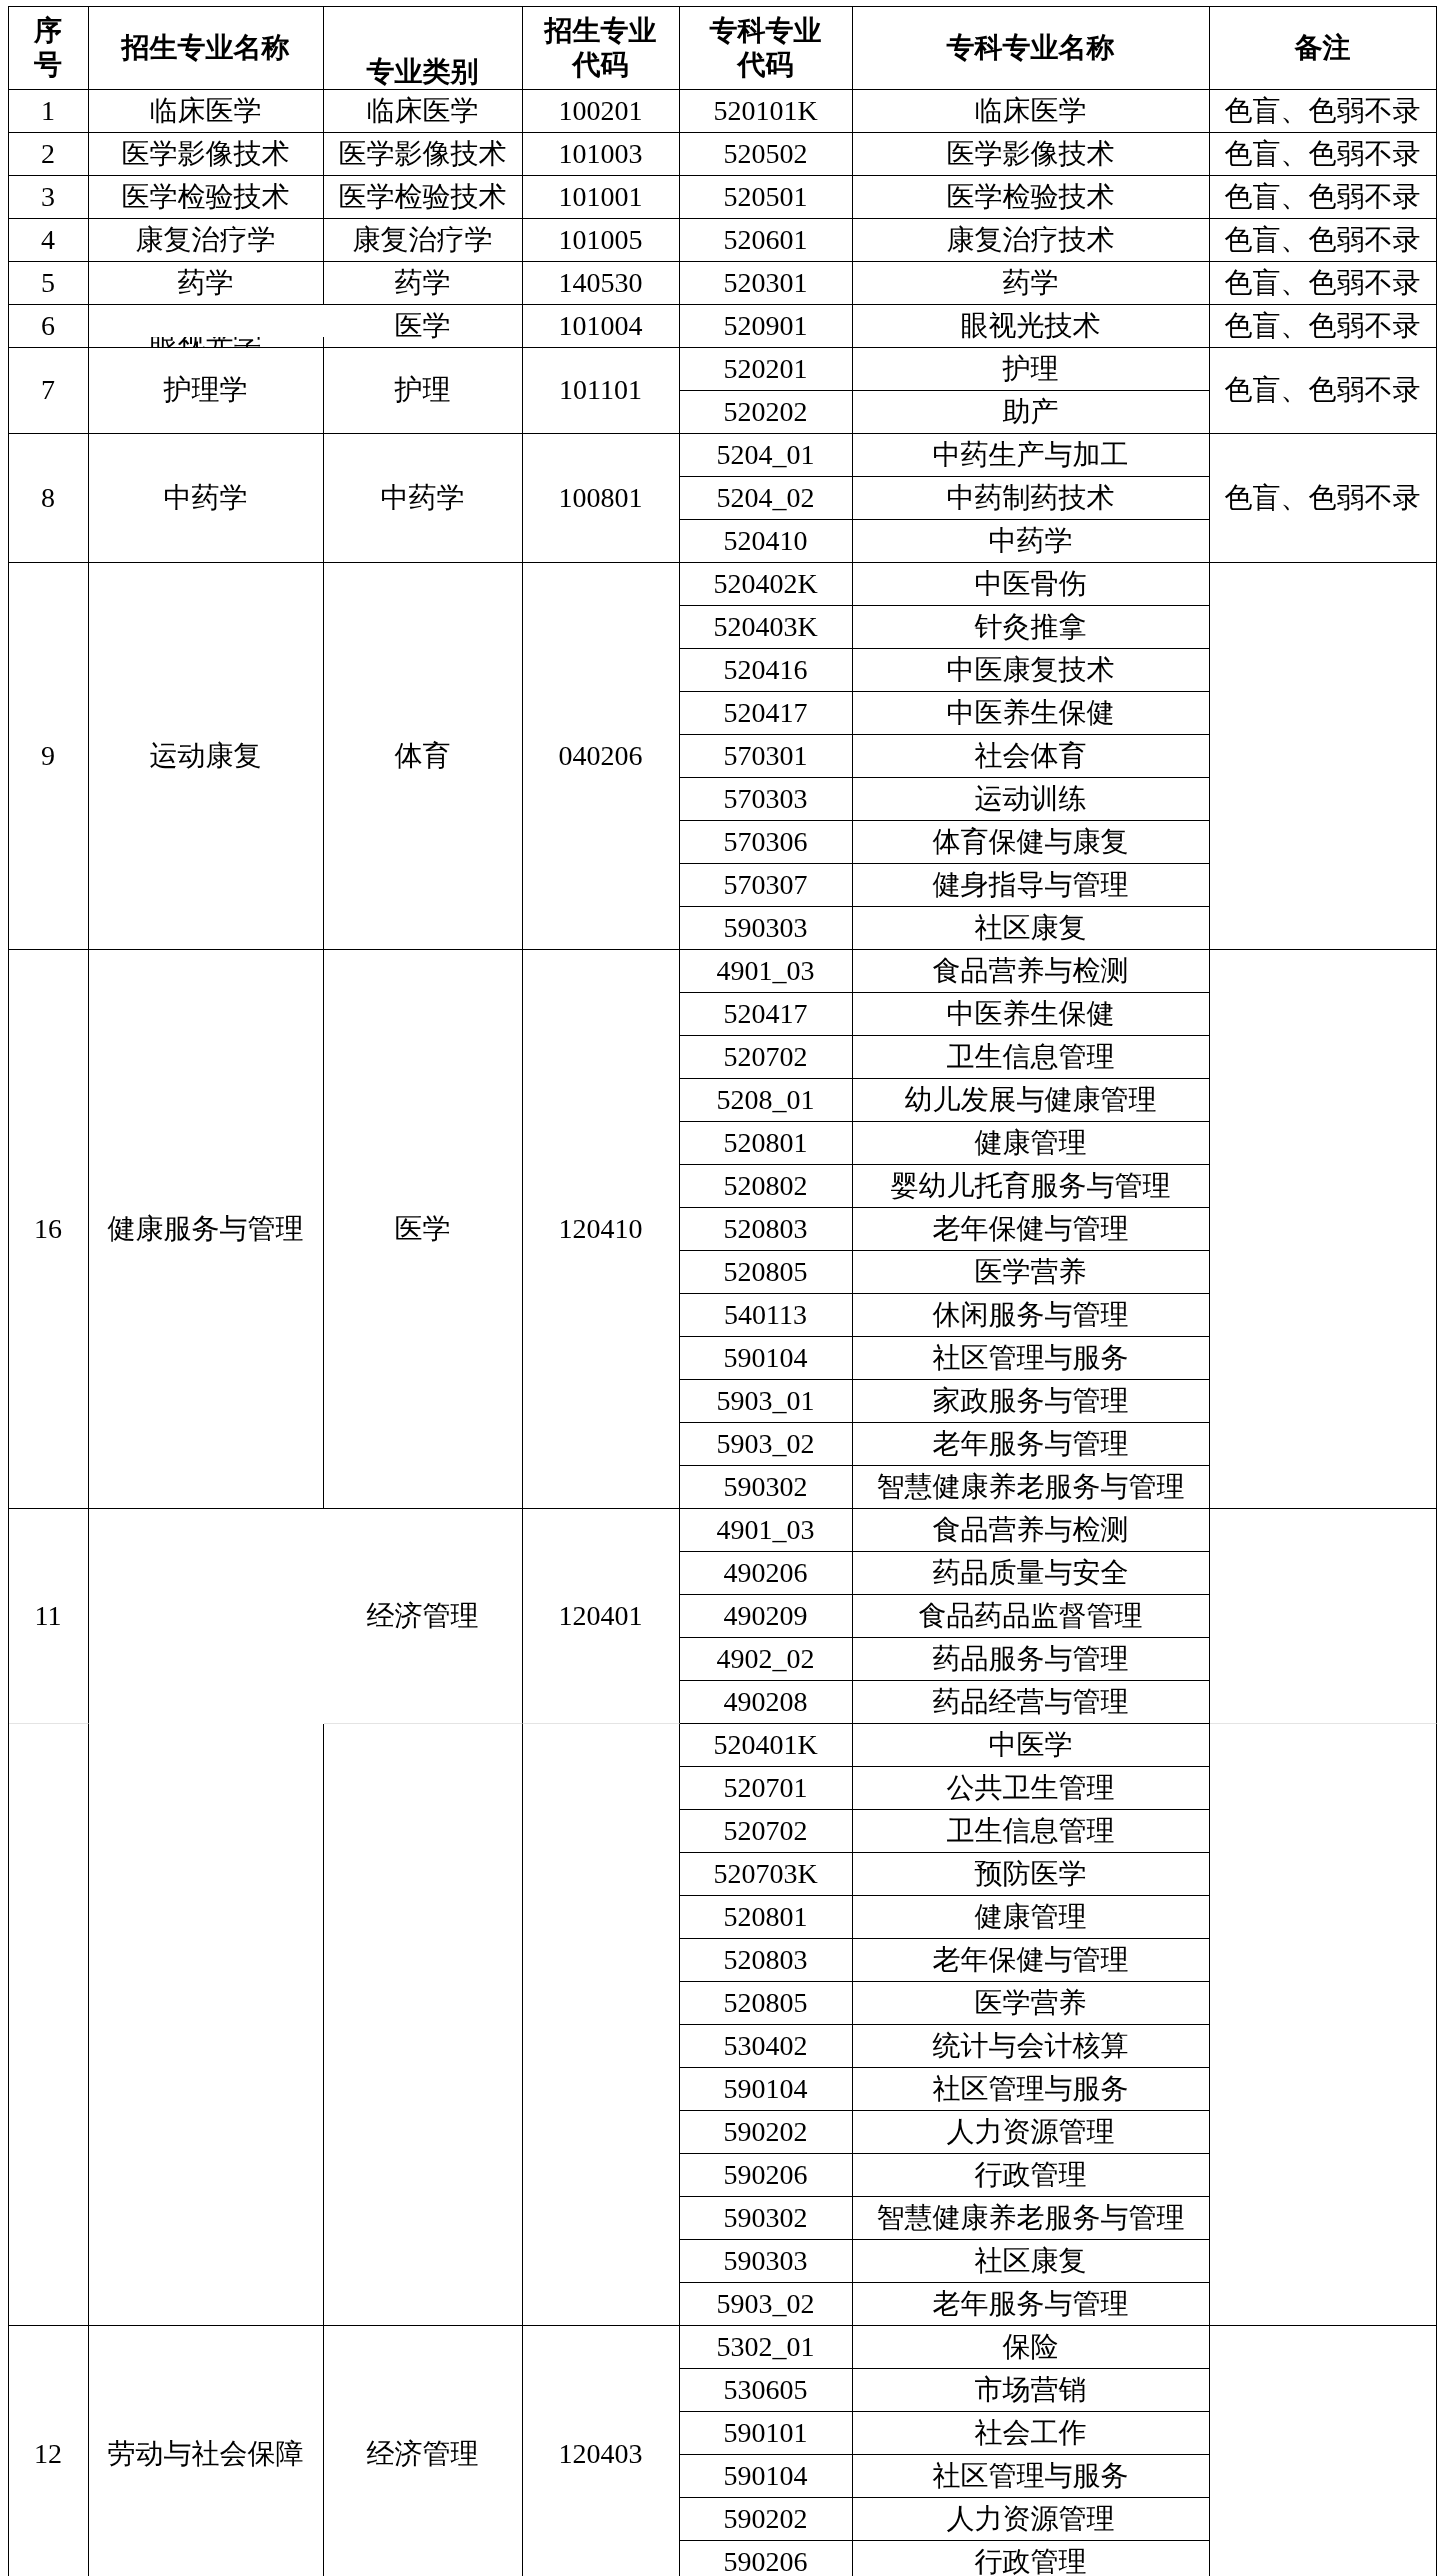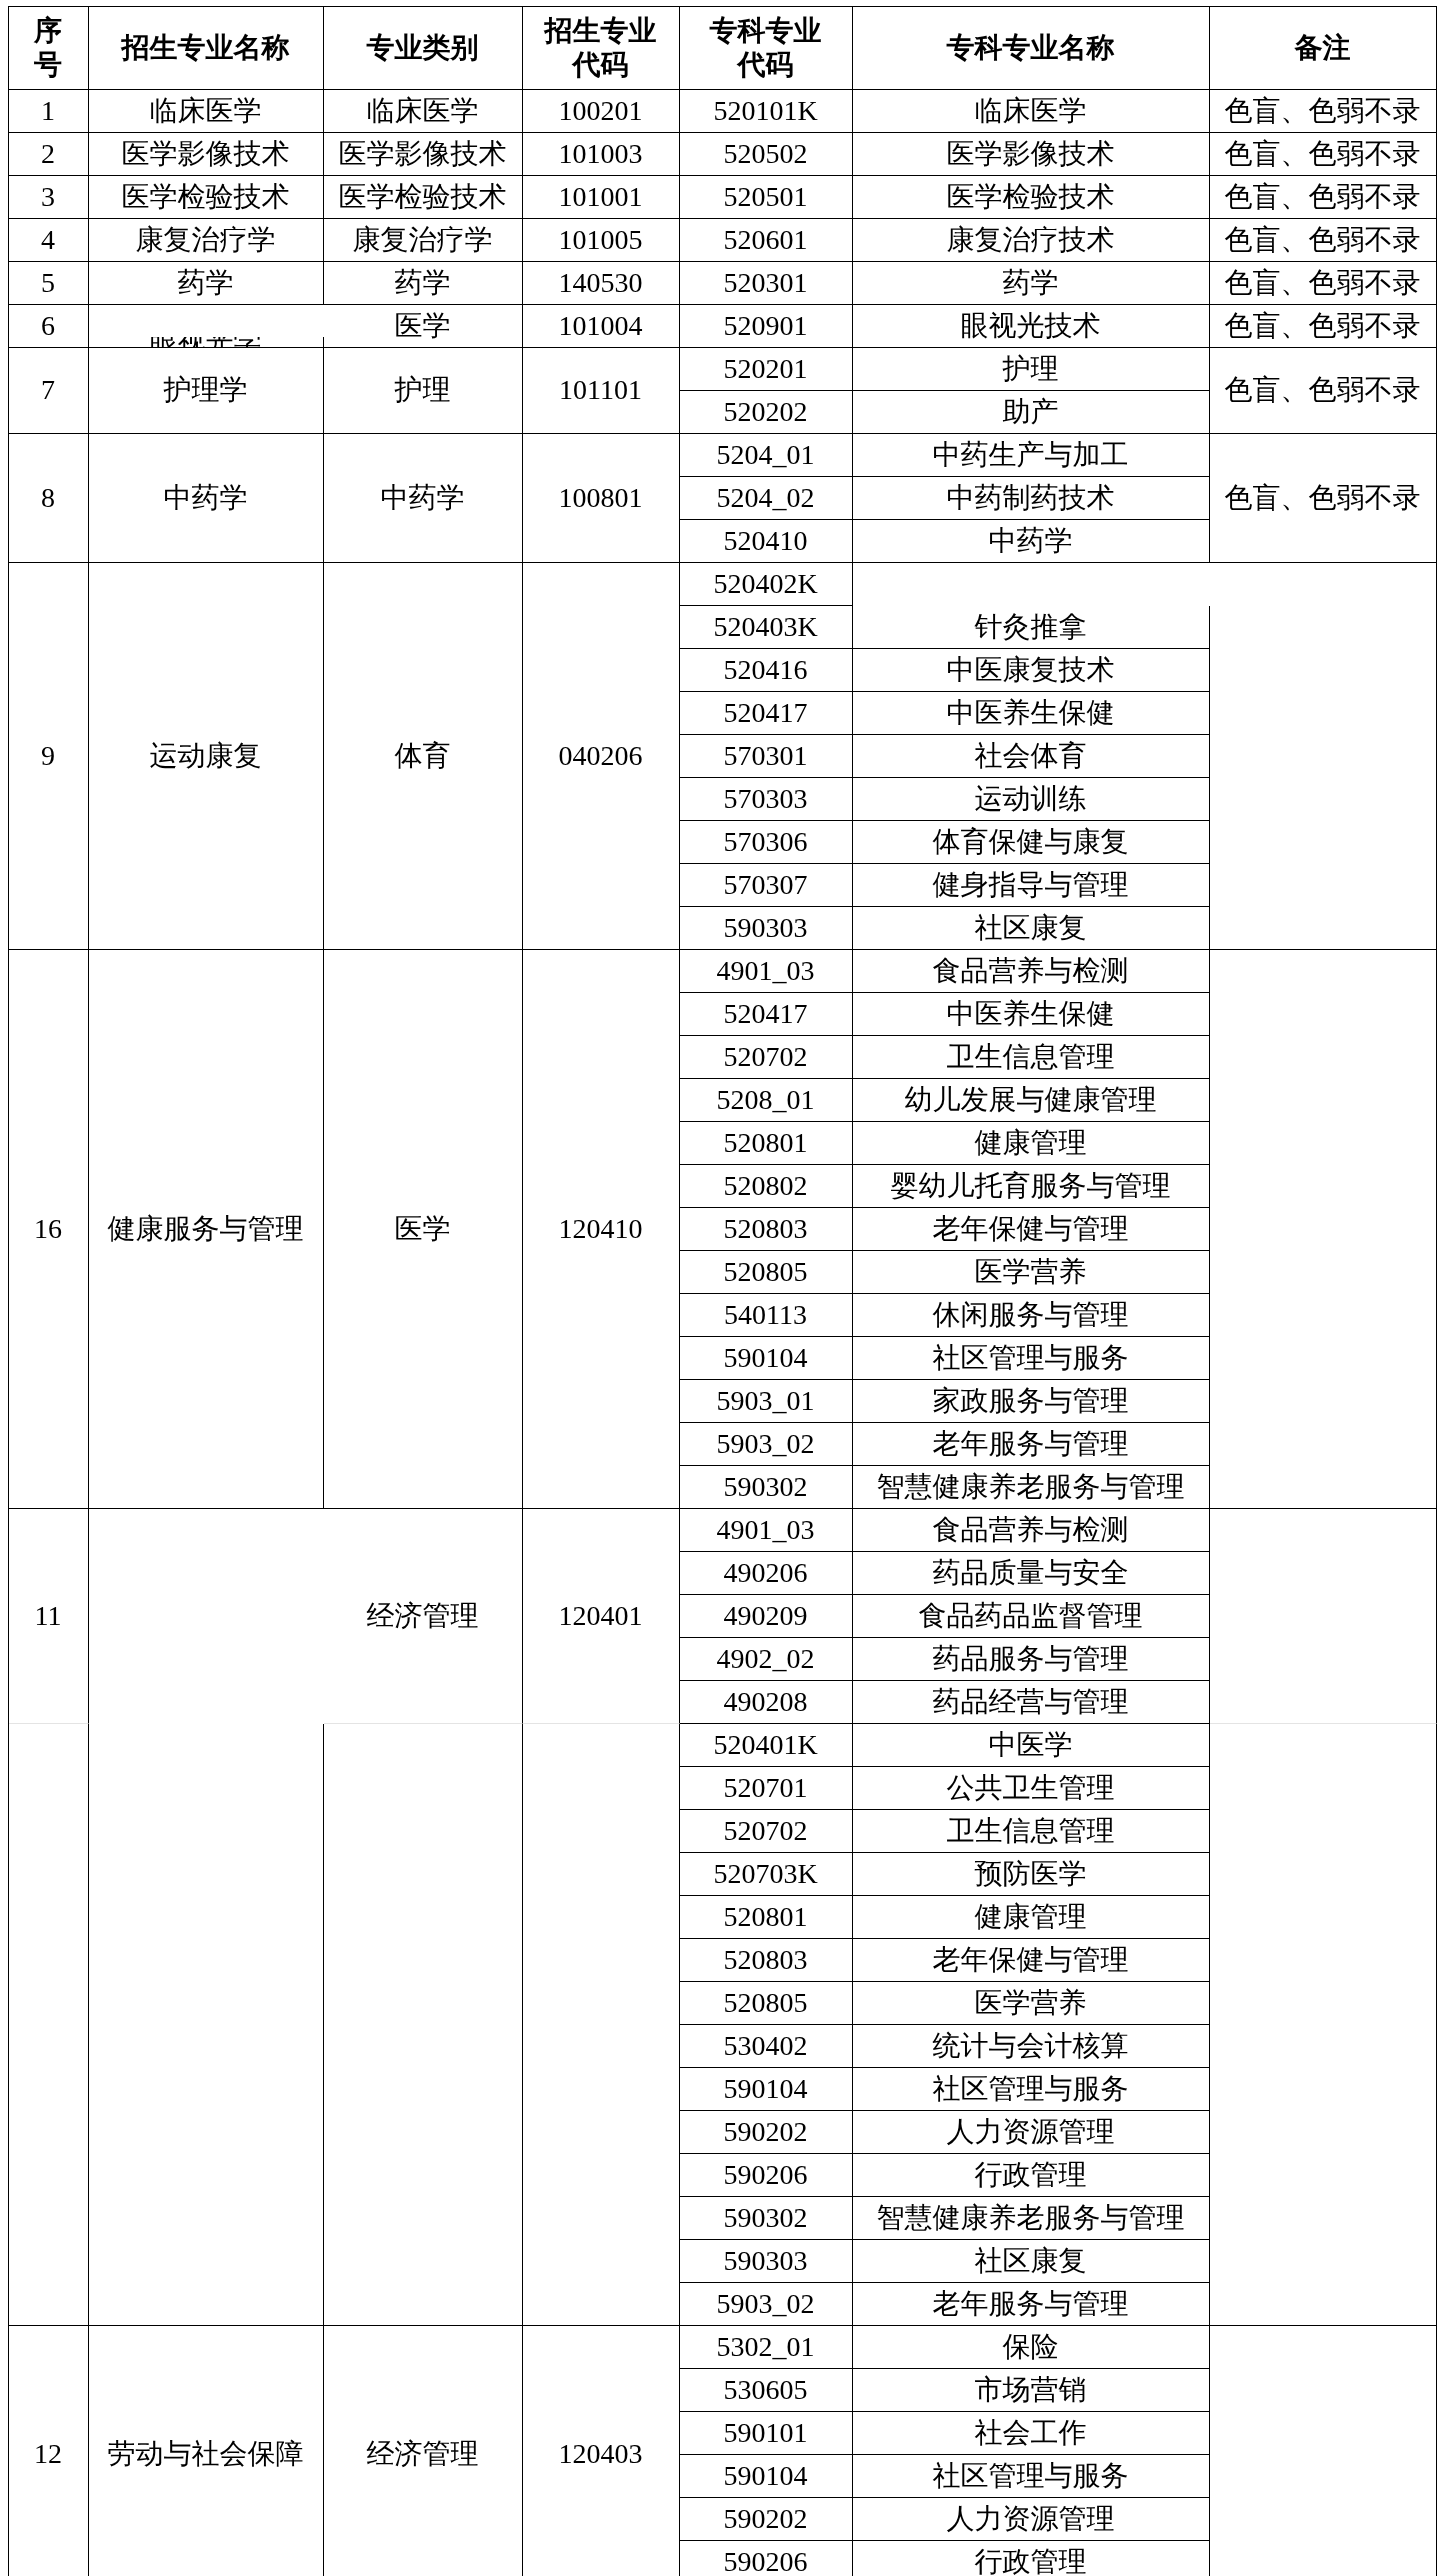--- a/index.html
+++ b/index.html
@@ -50,21 +50,21 @@
 <body>
 
 <div id="grid">
     <div class="cell hd" style="grid-area: 1 / 1 / span 1;">
       <span>序
 号</span>
     </div>
     <div class="cell hd" style="grid-area: 1 / 2 / span 1;">
       <span>招生专业名称</span>
     </div>
-    <div class="cell hd" style="grid-area: 1 / 3 / span 1;">
+    <div class="cell hd" style="grid-area: 1 / 3 / span 1; align-items: flex-end;">
       <span>专业类别</span>
     </div>
     <div class="cell hd" style="grid-area: 1 / 4 / span 1;">
       <span>招生专业
 代码</span>
     </div>
     <div class="cell hd" style="grid-area: 1 / 5 / span 1;">
       <span>专科专业
 代码</span>
     </div>
@@ -270,20 +270,23 @@
       <span>体育</span>
     </div>
     <div class="cell" style="grid-area: 13 / 4 / span 9;">
       <span>040206</span>
     </div>
     <div class="cell" style="grid-area: 13 / 7 / span 9;">
       <span></span>
     </div>
     <div class="cell" style="grid-area: 13 / 5 / span 1;">
       <span>520402K</span>
+    </div>
+    <div class="cell" style="grid-area: 13 / 6 / span 1;">
+      <span>中医骨伤</span>
     </div>
     <div class="cell" style="grid-area: 14 / 5 / span 1;">
       <span>520403K</span>
     </div>
     <div class="cell" style="grid-area: 14 / 6 / span 1;">
       <span>针灸推拿</span>
     </div>
     <div class="cell" style="grid-area: 15 / 5 / span 1;">
       <span>520416</span>
     </div>

